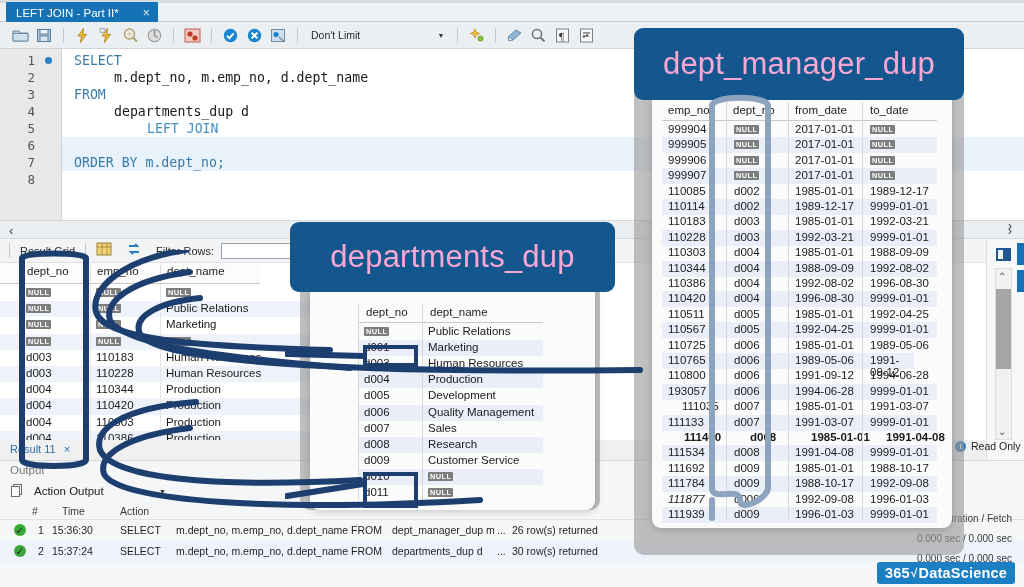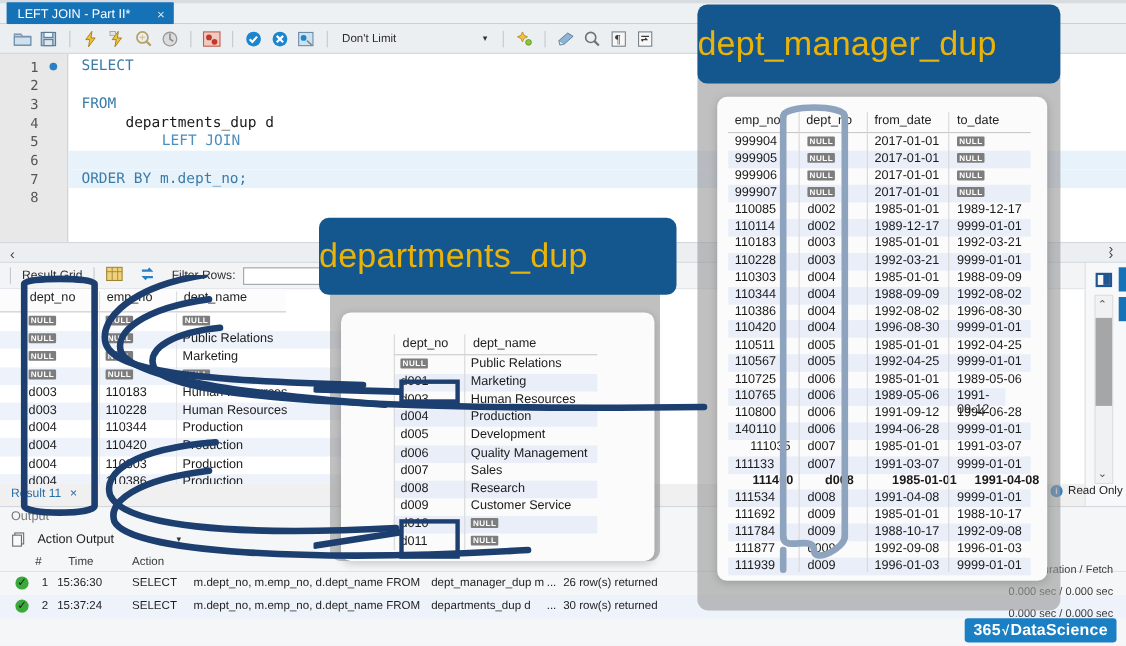--- a/index.html
+++ b/index.html
@@ -170,23 +170,23 @@
   .rightchev{position:absolute;left:1008px;top:219px;font-size:12px;color:#333;}
 
   
   .ovbackdrop { position:absolute; background:#9a9a9a; opacity:.62; }
 
   .card {
     position:absolute; background:#fbfbfb; border-radius:9px;
     box-shadow:0 2px 8px rgba(0,0,0,.18);
   }
   .badge {
-    position:absolute; background:#14578e; color:#eab308;
-    border-radius:9px; display:flex; align-items:center; 
-    font-weight:400; letter-spacing:.2px;
+    position:absolute; background:#14578e; color:#f9a8d4;
+    border-radius:9px; display:flex; align-items:center; justify-content:center;
+    font-weight:400; letter-spacing:.2px;margin-top:24px;
   }
   .otbl { position:absolute; }
   .othdr {
     position:absolute; top:0; height:19px;
     border-bottom:1px solid #c9c9c9; background:#fbfbfb;
   }
   .oth { position:absolute; font-size:11.5px; color:#222; top:2px; }
   .otrow { position:absolute; height:16.1px; }
   .otrow.alt { background:#e9eef8; }
   .otc { position:absolute; font-size:11.5px; color:#1a1a1a; top:1px; }
@@ -333,20 +333,21 @@
       <span class="lnum" style="top:72px">5</span>
       <span class="lnum" style="top:89px">6</span>
       <span class="lnum" style="top:106px">7</span>
       <span class="lnum" style="top:123px">8</span>
       <span class="bpdot" style="top:8px"></span>
     </div>
     <div class="code">
       <div class="hl" style="top:88px"></div>
       <div class="hl" style="top:105px"></div>
       <span class="cl kw" style="top:4px">SELECT</span>
+      <span class="cl" style="top:21px;left:52px">m.dept_no, m.emp_no, d.dept_name</span>
       <span class="cl kw" style="top:38px">FROM</span>
       <span class="cl" style="top:55px;left:52px">departments_dup d</span>
       <span class="cl kw2" style="top:72px;left:85px">LEFT JOIN</span>
       <span class="cl kw" style="top:106px">ORDER BY m.dept_no;</span>
       <span class="cl" style="top:123px"></span>
     </div>
   </div>
 
   <div class="editbar">
     <span class="chevL">‹</span>
@@ -671,21 +672,21 @@
           <span class="otc" style="left: 133px;">1989-05-06</span>
           <span class="otc" style="left: 208px;">1991-09-12</span>
         </div>
         <div class="otrow" style="top: 266.4px; left: 0px; width: 275px;">
           <span class="otc" style="left: 6px;">110800</span>
           <span class="otc" style="left: 72px;">d006</span>
           <span class="otc" style="left: 133px;">1991-09-12</span>
           <span class="otc" style="left: 208px;">1994-06-28</span>
         </div>
         <div class="otrow alt" style="top: 281.8px; left: 0px; width: 275px;">
-          <span class="otc" style="left: 6px;">140110</span>
+          <span class="otc" style="left: 6px;">193057</span>
           <span class="otc" style="left: 72px;">d006</span>
           <span class="otc" style="left: 133px;">1994-06-28</span>
           <span class="otc" style="left: 208px;">9999-01-01</span>
         </div>
         <div class="otrow" style="top: 297.2px; left: 0px; width: 275px;">
           <span class="otc" style="left: 20px;">111035</span>
           <span class="otc" style="left: 72px;">d007</span>
           <span class="otc" style="left: 133px;">1985-01-01</span>
           <span class="otc" style="left: 208px;">1991-03-07</span>
         </div>
@@ -713,21 +714,21 @@
           <span class="otc" style="left: 133px;">1985-01-01</span>
           <span class="otc" style="left: 208px;">1988-10-17</span>
         </div>
         <div class="otrow alt" style="top: 374.2px; left: 0px; width: 275px;">
           <span class="otc" style="left: 6px;">111784</span>
           <span class="otc" style="left: 72px;">d009</span>
           <span class="otc" style="left: 133px;">1988-10-17</span>
           <span class="otc" style="left: 208px;">1992-09-08</span>
         </div>
         <div class="otrow" style="top: 389.6px; left: 0px; width: 275px;">
-          <span class="otc" style="left: 6px;">111877</span>
+          <span class="otc" style="left: 6px; font-style: italic;">111877</span>
           <span class="otc" style="left: 72px;">d009</span>
           <span class="otc" style="left: 133px;">1992-09-08</span>
           <span class="otc" style="left: 208px;">1996-01-03</span>
         </div>
         <div class="otrow alt" style="top: 405px; left: 0px; width: 275px;">
           <span class="otc" style="left: 6px;">111939</span>
           <span class="otc" style="left: 72px;">d009</span>
           <span class="otc" style="left: 133px;">1996-01-03</span>
           <span class="otc" style="left: 208px;">9999-01-01</span>
         </div>

